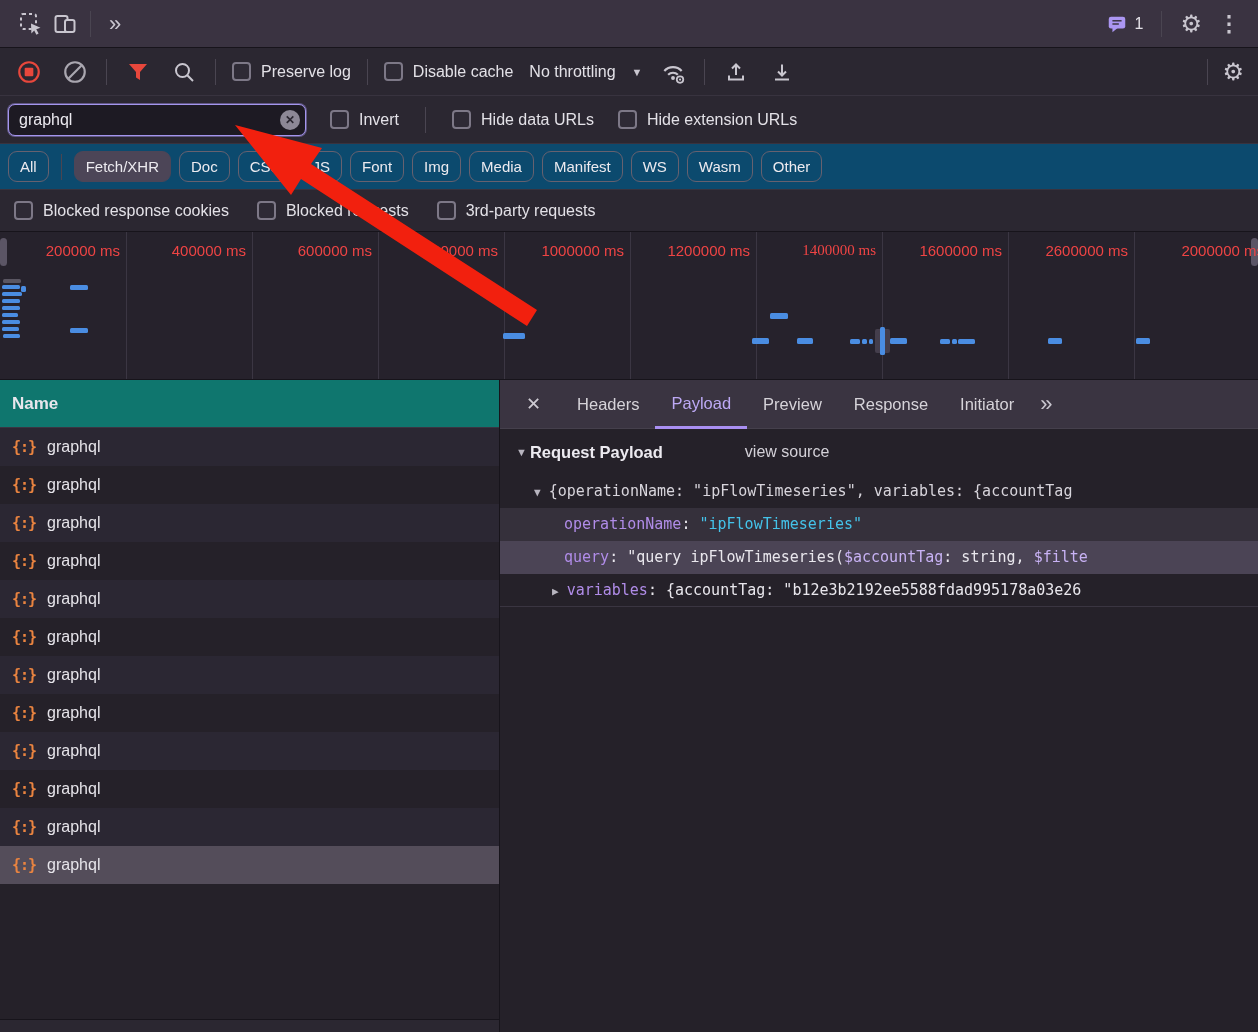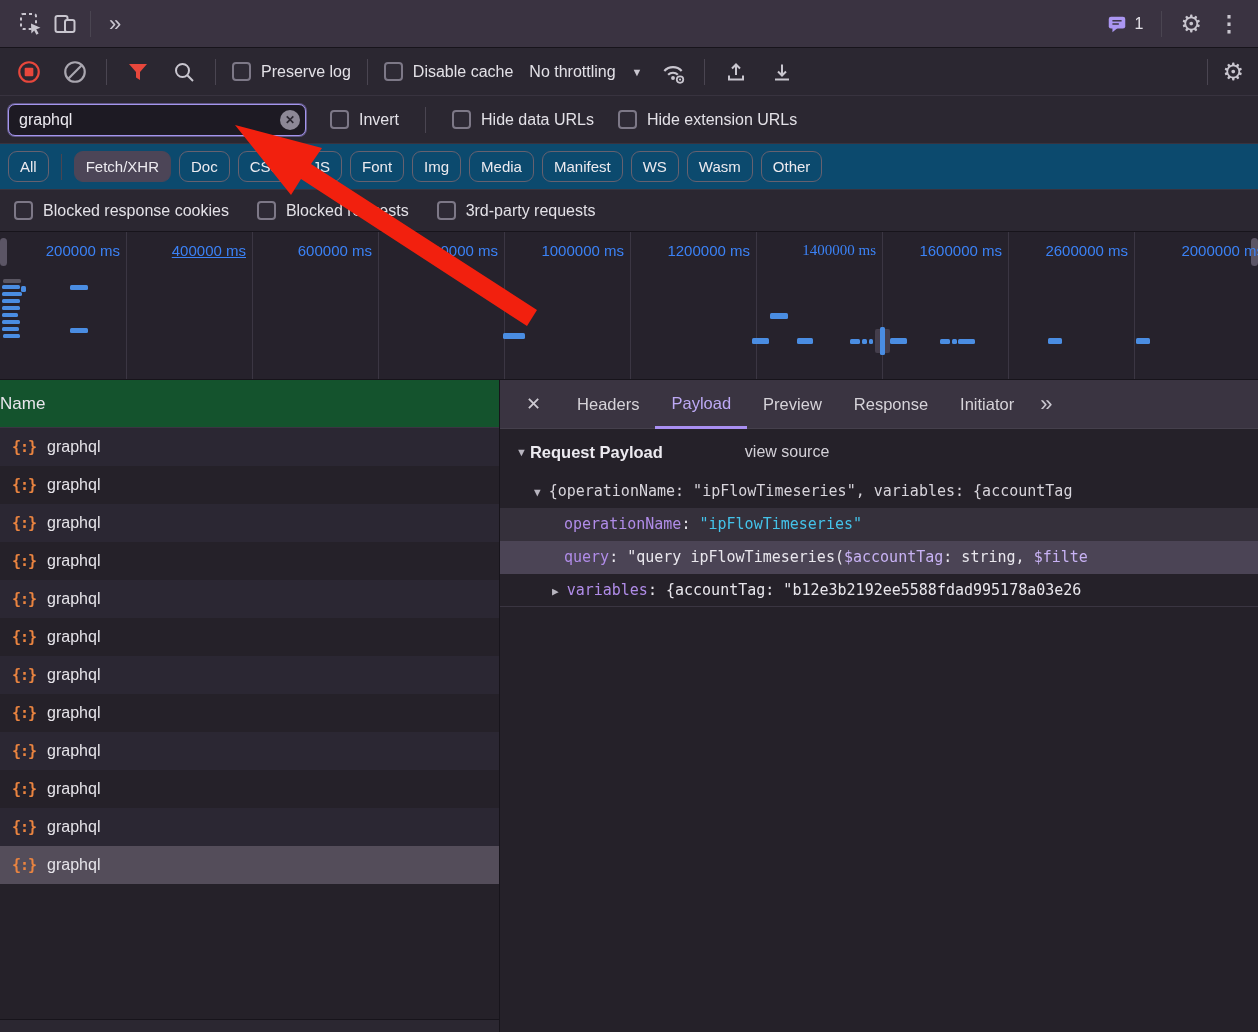--- a/index.html
+++ b/index.html
@@ -79,32 +79,32 @@
 
   
   .flags-row {
     height:42px; background:#2b2731; border-bottom:1px solid #17141b;
     display:flex; align-items:center; padding:0 14px; gap:28px;
   }
 
   
   .overview { position:relative; height:148px; background:#26222c; border-bottom:1px solid #17141b; overflow:hidden; cursor:pointer; }
   .gridline { position:absolute; top:0; bottom:0; width:1px; background:#3b3643; }
-  .tl-label { position:absolute; top:10px; height:20px; font-size:15px; color:#3b82f6; text-align:right; white-space:nowrap; }
+  .tl-label { position:absolute; top:10px; height:20px; font-size:15px; color:#ef4444; text-align:right; white-space:nowrap; }
   .bar { position:absolute; background:#4a8de2; border-radius:1.5px; }
   .bar.gray { background:#5a5662; }
   .grip { position:absolute; width:7px; height:28px; top:6px; background:#5b5565; border-radius:4px; }
   .marker-box { position:absolute; background:#443e4c; border-radius:2px; }
 
   
   .main { display:flex; height:652px; }
   .left-pane { width:500px; flex:0 0 500px; border-right:1px solid #17141b; background:#252129; display:flex; flex-direction:column; }
   .name-header {
-    height:48px; line-height:47px; background:#14532d; border-bottom:1px solid #3a3542;
-    font-size:17px; color:#e8e6ec; cursor:pointer;
+    height:48px; line-height:47px; background:#0f766e; border-bottom:1px solid #3a3542;
+    font-size:17px; color:#e8e6ec; padding-left:12px; cursor:pointer;font-weight:bold;
   }
   .req-row { height:38px; display:flex; align-items:center; gap:11px; padding-left:12px; cursor:pointer; }
   .req-row.odd { background:#2b2733; }
   .req-row.even { background:#252129; }
   .req-row.selected { background:#544d5a; }
   .json-ic { font-family:"DejaVu Sans Mono",monospace; font-size:15px; font-weight:bold; color:#ea8440; letter-spacing:-1px; }
   .req-name { font-size:16px; color:#e6e4ea; }
   .left-bottom { margin-top:auto; height:13px; background:#2b2731; border-top:1px solid #17141b; }
 
   
@@ -292,21 +292,21 @@
 <span class="gridline" style="left: 126px;"></span>
     <span class="gridline" style="left: 252px;"></span>
     <span class="gridline" style="left: 378px;"></span>
     <span class="gridline" style="left: 504px;"></span>
     <span class="gridline" style="left: 630px;"></span>
     <span class="gridline" style="left: 756px;"></span>
     <span class="gridline" style="left: 882px;"></span>
     <span class="gridline" style="left: 1008px;"></span>
     <span class="gridline" style="left: 1134px;"></span>
     <span class="tl-label" style="left: 0px; width: 120px;">200000 ms</span>
-    <span class="tl-label" style="left: 126px; width: 120px; text-decoration: underline;">400000 ms</span>
+    <span class="tl-label" style="left: 126px; width: 120px;">400000 ms</span>
     <span class="tl-label" style="left: 252px; width: 120px;">600000 ms</span>
     <span class="tl-label" style="left: 378px; width: 120px;">800000 ms</span>
     <span class="tl-label" style="left: 504px; width: 120px;">1000000 ms</span>
     <span class="tl-label" style="left: 630px; width: 120px;">1200000 ms</span>
     <span class="tl-label" style="left: 756px; width: 120px; font-family: Liberation Serif, serif;">1400000 ms</span>
     <span class="tl-label" style="left: 882px; width: 120px;">1600000 ms</span>
     <span class="tl-label" style="left: 1008px; width: 120px;">2600000 ms</span>
     <span class="tl-label" style="left: 1134px; width: 130px;">2000000 ms</span>
     <span class="bar gray" style="left: 3px; top: 47px; width: 18px; height: 4px;"></span>
     <span class="bar" style="left: 2px; top: 53px; width: 18px; height: 4px; background: rgb(74, 141, 226);"></span>

